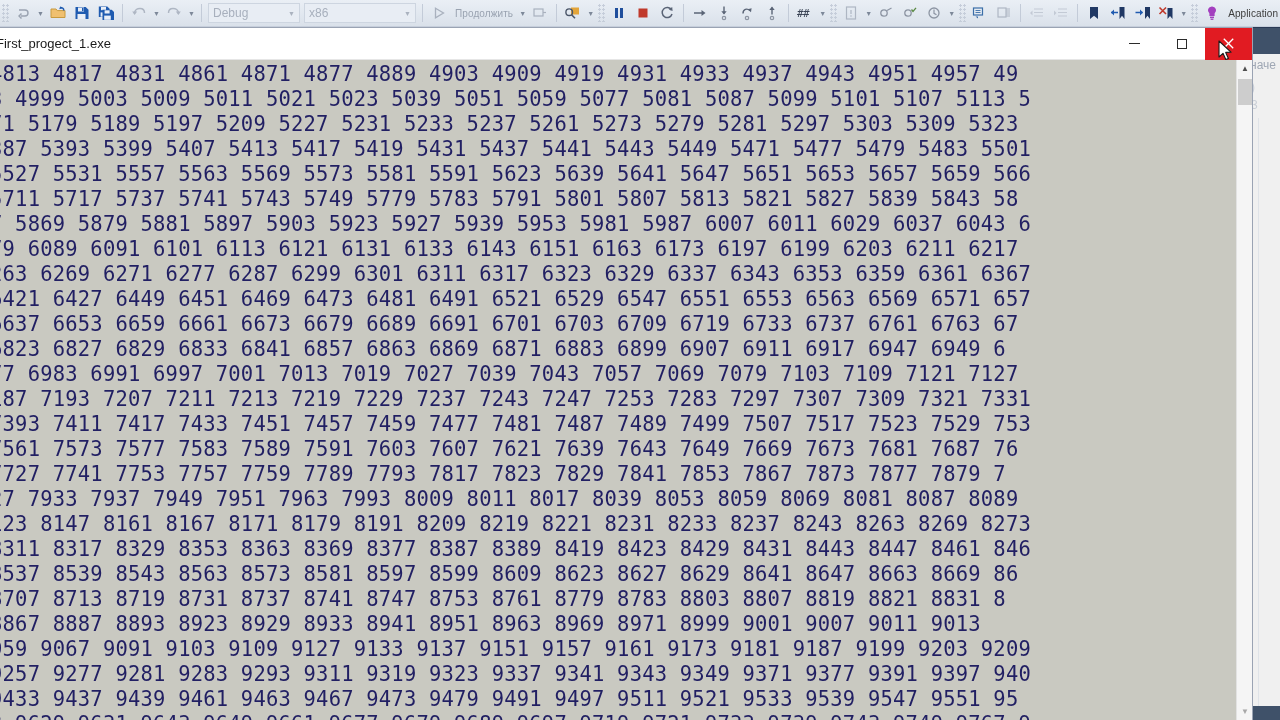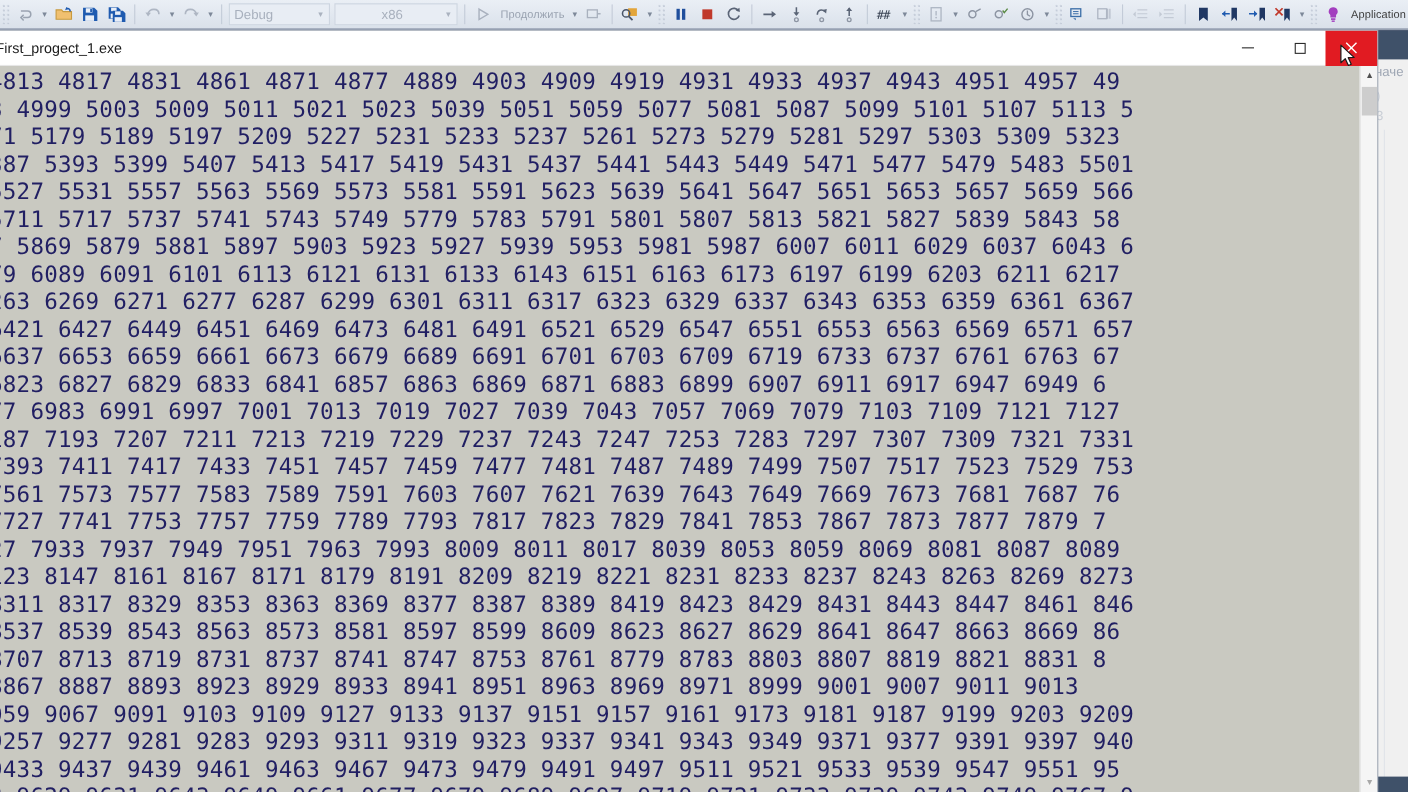--- a/index.html
+++ b/index.html
@@ -29,21 +29,21 @@
     display:flex; align-items:center; justify-content:center;
     color:#7d8899; font-size:7px; line-height:1;
   }
   .tb-caret::after{ content:"\25BC"; }
   .tb-combo{
     flex:0 0 auto; height:20px; width:92px;
     background:#e8edf4; border:1px solid #cdd5e0;
     display:flex; align-items:center; padding:0 4px;
     font-size:12px; color:#a8b0bd; margin:11px 2px;
   }
-  .tb-combo.wide{ width:112px;text-align:center; }
+  .tb-combo.wide{ width:112px; }
   .tb-combo .cv{ flex:1 1 auto; overflow:hidden; }
   .tb-combo .cc{ color:#aab2bf; font-size:7px; }
   .tb-text{
     flex:0 0 auto; font-size:10px; color:#9aa3b1;
     padding:0 4px; letter-spacing:.1px;
   }
   .tb-text.dark{ color:#3c3c3c; }
   .grip{
     flex:0 0 auto; width:7px; height:18px; margin:0 2px;
     background-image:

